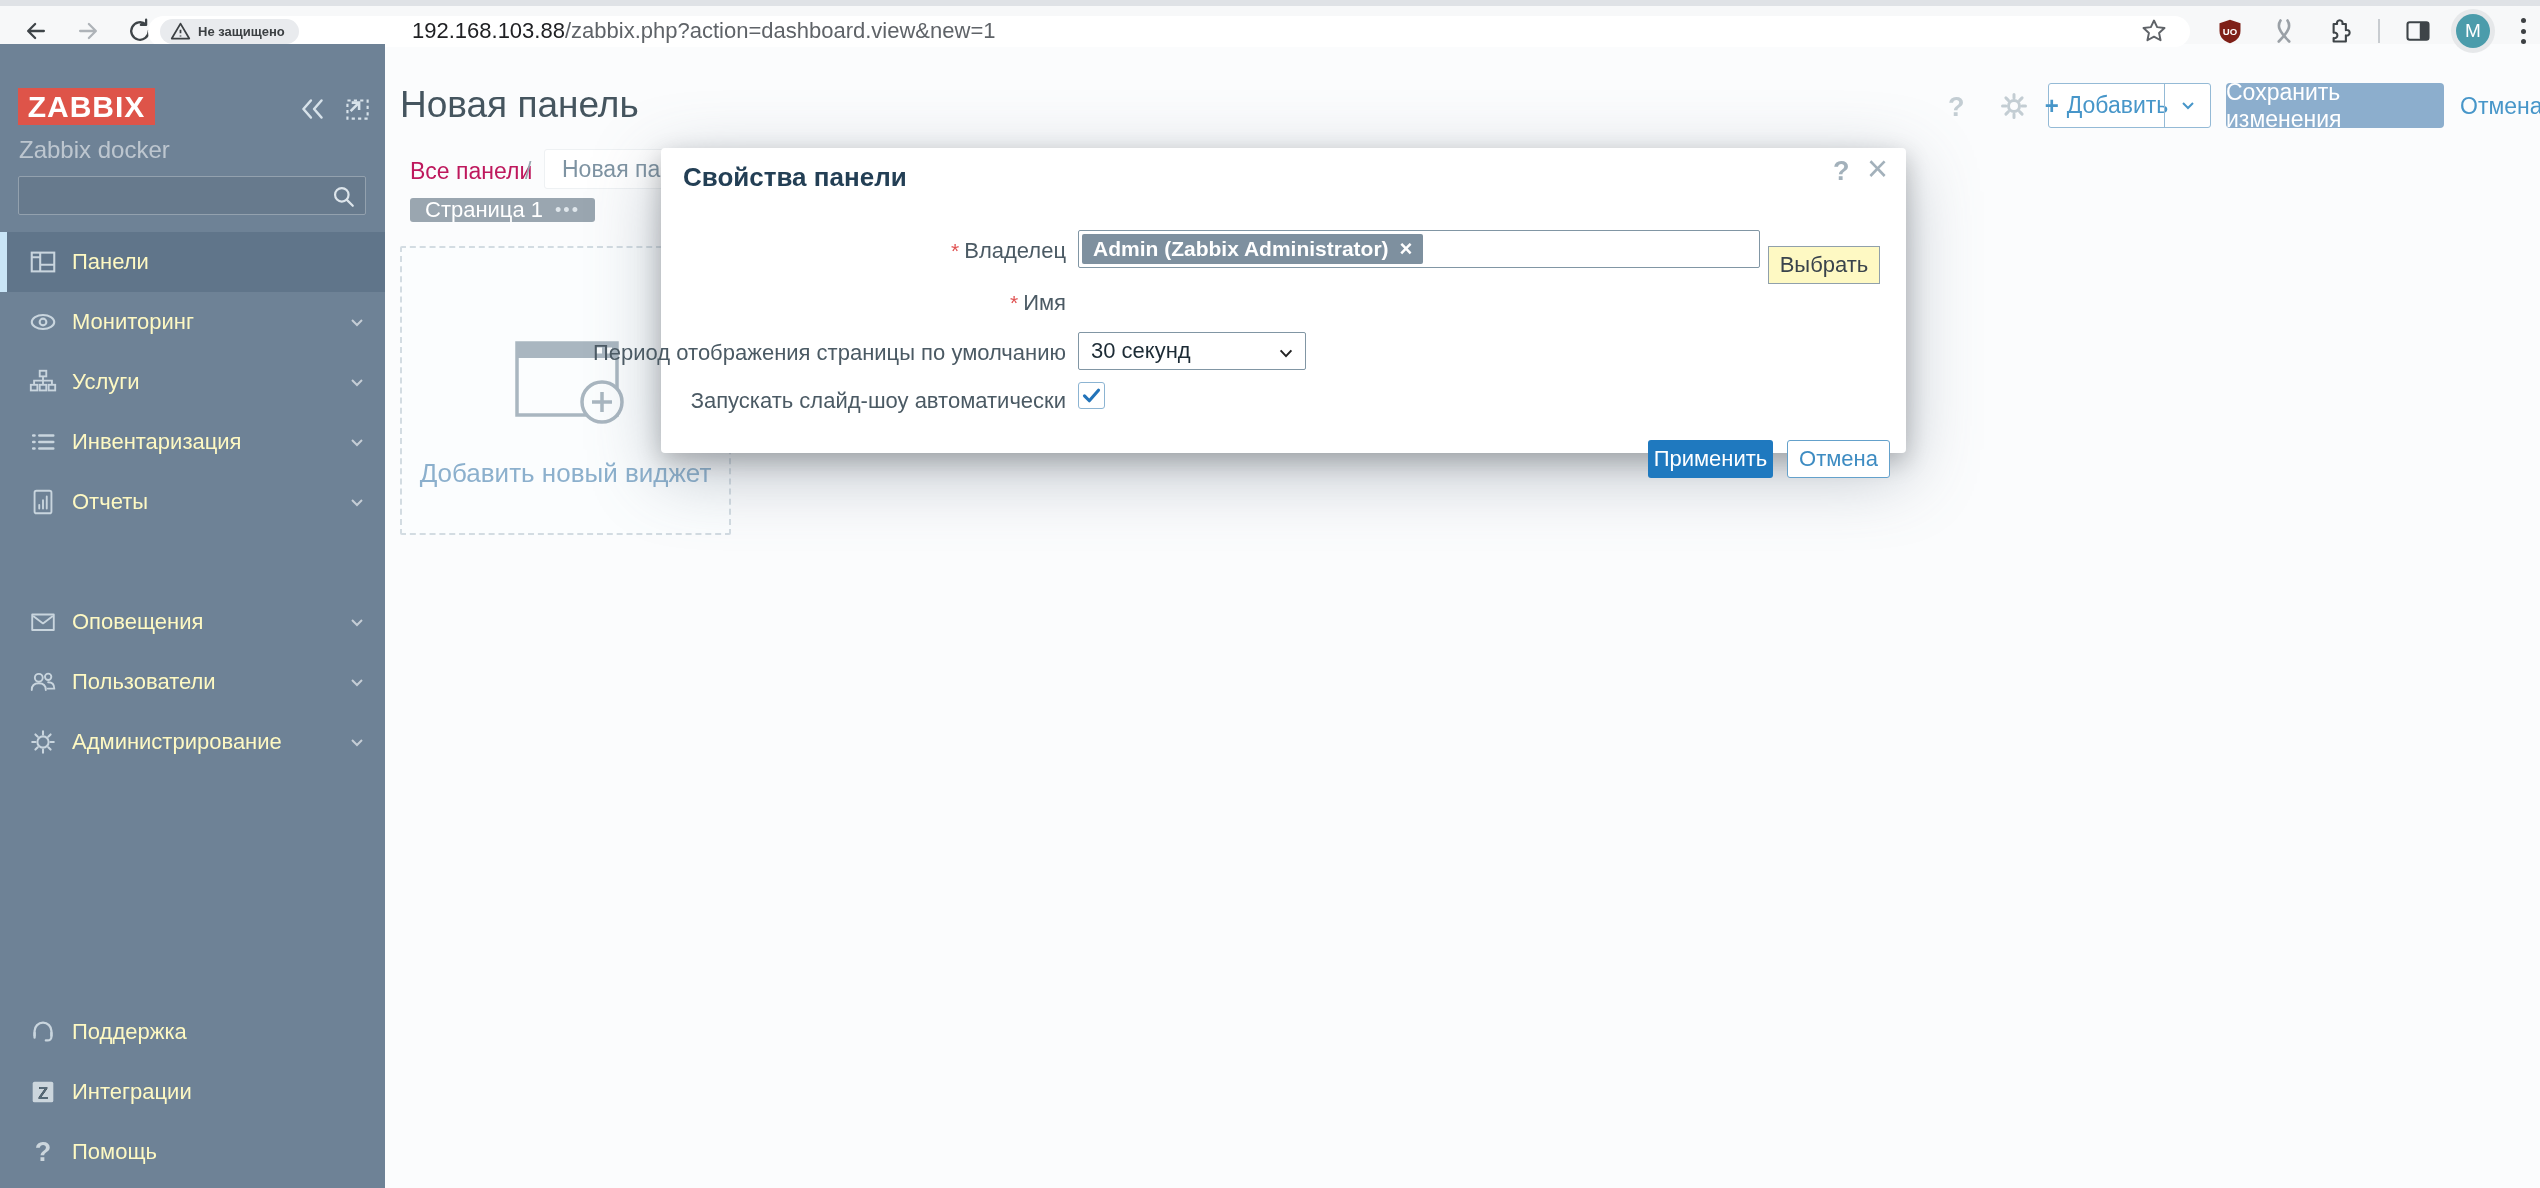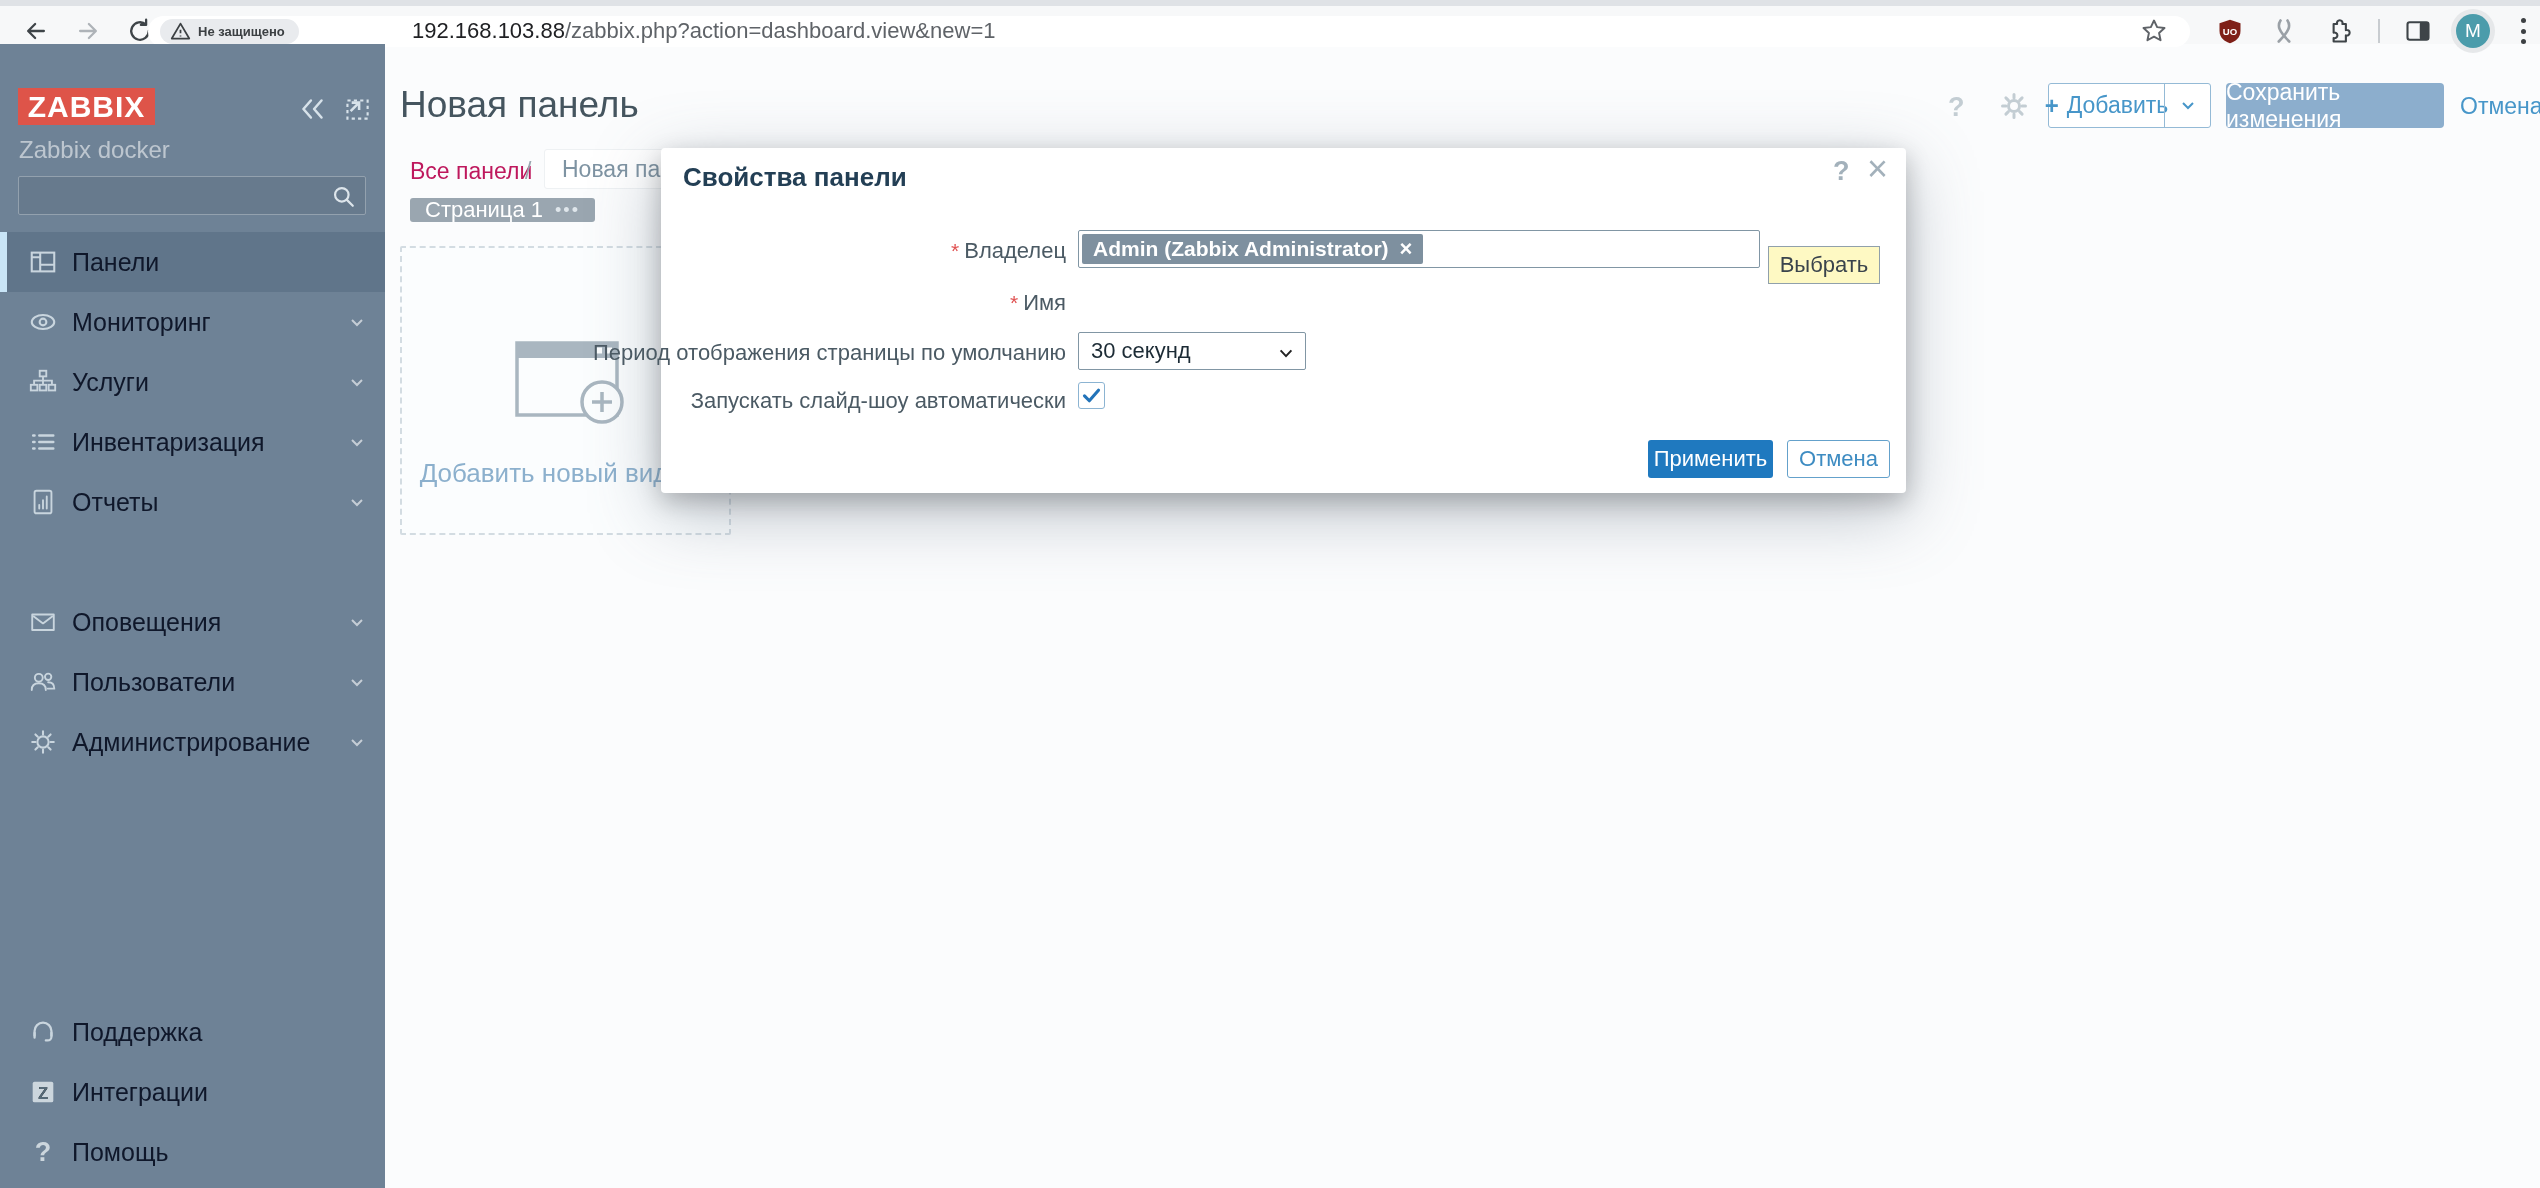--- a/index.html
+++ b/index.html
@@ -36,21 +36,21 @@
   #logo-box { left:18px; top:44px; width:137px; height:37px; background:#de5449; color:#fff;
     display:flex; align-items:center; justify-content:center; font-size:30px; font-weight:700; letter-spacing:1px; }
   #server-name { left:19px; top:92px; font-size:24px; color:rgba(255,255,255,0.55); }
   .sb-top-icon { top:48px; color:#d7e2ea; }
   #search-box { left:18px; top:132px; width:348px; height:39px; background:rgba(0,0,0,0.06);
     border:1px solid #93a1ae; border-radius:2px; }
   #search-box svg { position:absolute; right:8px; top:6px; }
 
   .menu-row { left:0; width:385px; height:60px; display:flex; align-items:center; cursor:pointer; }
   .menu-row .mi { position:absolute; left:28px; width:30px; height:30px; color:#c9d5de; }
-  .menu-row .mlabel { position:absolute; left:72px; font-size:25px; color:#0f172a; }
+  .menu-row .mlabel { position:absolute; left:72px; font-size:22px; color:#fef9c3; }
   .menu-row .chev { position:absolute; right:18px; width:20px; height:20px; color:rgba(255,255,255,0.6); }
   .menu-row.active { background:#60758a; }
   .menu-row.active::before { content:""; position:absolute; left:0; top:0; width:7px; height:60px; background:#c9e5f7; }
 
   
   #page-title { left:400px; top:84px; font-size:37px; color:#45555f; }
   #hdr-help { left:1948px; top:92px; font-size:27px; color:#c3cdd3; font-weight:700; }
   #hdr-gear { left:1998px; top:90px; width:32px; height:32px; color:#c3cdd3; }
   #add-btn { left:2048px; top:83px; width:163px; height:45px; background:#fff; border:1px solid #94bad6;
     border-radius:3px; display:flex; align-items:center; }
@@ -72,21 +72,21 @@
     display:flex; align-items:center; gap:12px; }
   #page-tab .t { color:#fff; font-size:22px; }
   #page-tab .d { color:#dfe6eb; font-size:18px; letter-spacing:2px; }
   #widget-ph { left:400px; top:246px; width:331px; height:289px; background:#fbfdfe;
     border:2px dashed #d3dce2; border-radius:2px; }
   #widget-ph .ph-icon { position:absolute; left:112px; top:92px; }
   #widget-ph .ph-label { position:absolute; left:0; top:210px; width:100%; text-align:center;
     font-size:26px; color:#8cb0cd; white-space:nowrap; }
 
   
-  #modal { left:661px; top:148px; width:1245px; height:345px; background:#fff; border-radius:4px;
+  #modal { left:661px; top:148px; width:1245px; height:305px; background:#fff; border-radius:4px;
     box-shadow:0 8px 24px rgba(0,0,0,0.22), 0 20px 70px rgba(110,125,140,0.45); z-index:10; }
   #modal-title { position:absolute; left:22px; top:14px; font-size:26px; font-weight:700; color:#233f55; }
   #modal-help { position:absolute; left:1172px; top:8px; font-size:27px; font-weight:700; color:#a3b1bb; }
   #modal-close { position:absolute; left:1206px; top:3px; font-size:36px; color:#a3b1bb; line-height:1; }
   .mlab { position:absolute; right:840px; font-size:22px; color:#4b5a64; white-space:nowrap; }
   .req { color:#e05252; margin-right:5px; font-size:21px; }
   #ms-owner { position:absolute; left:417px; top:82px; width:682px; height:38px;
     border:1px solid #8196a4; border-radius:2px; padding:3px; display:flex; }
   #owner-chip { height:30px; background:#7e909f; border-radius:2px; padding:0 11px; display:flex;
     align-items:center; gap:11px; color:#fff; font-size:21px; font-weight:700; white-space:nowrap; }

